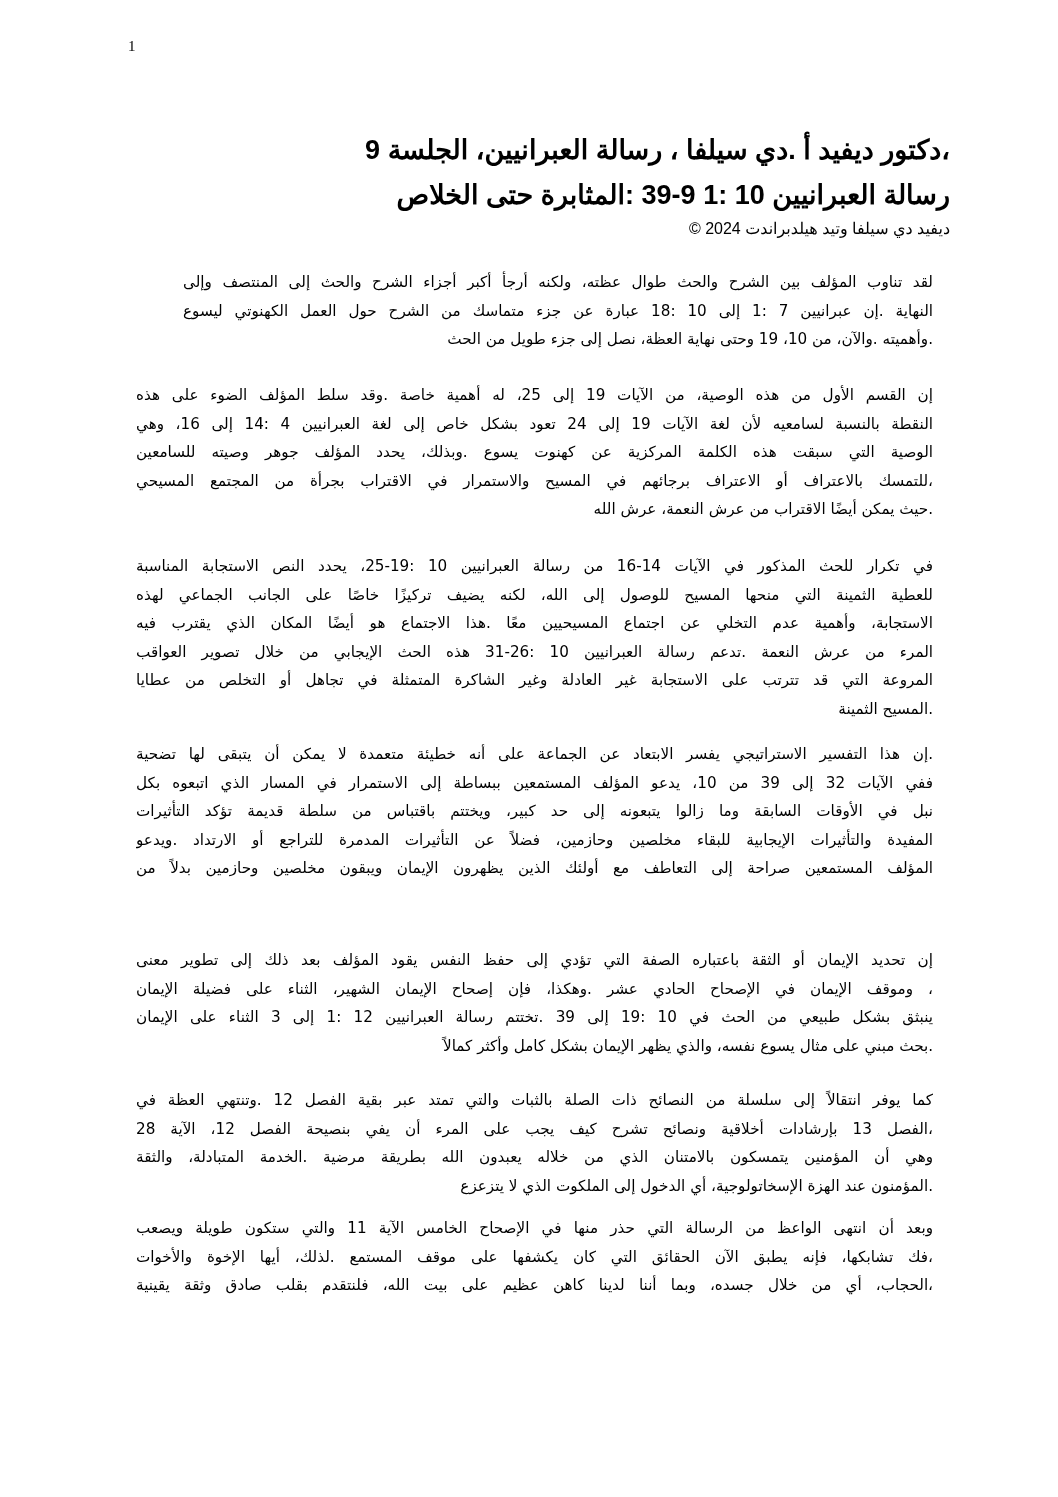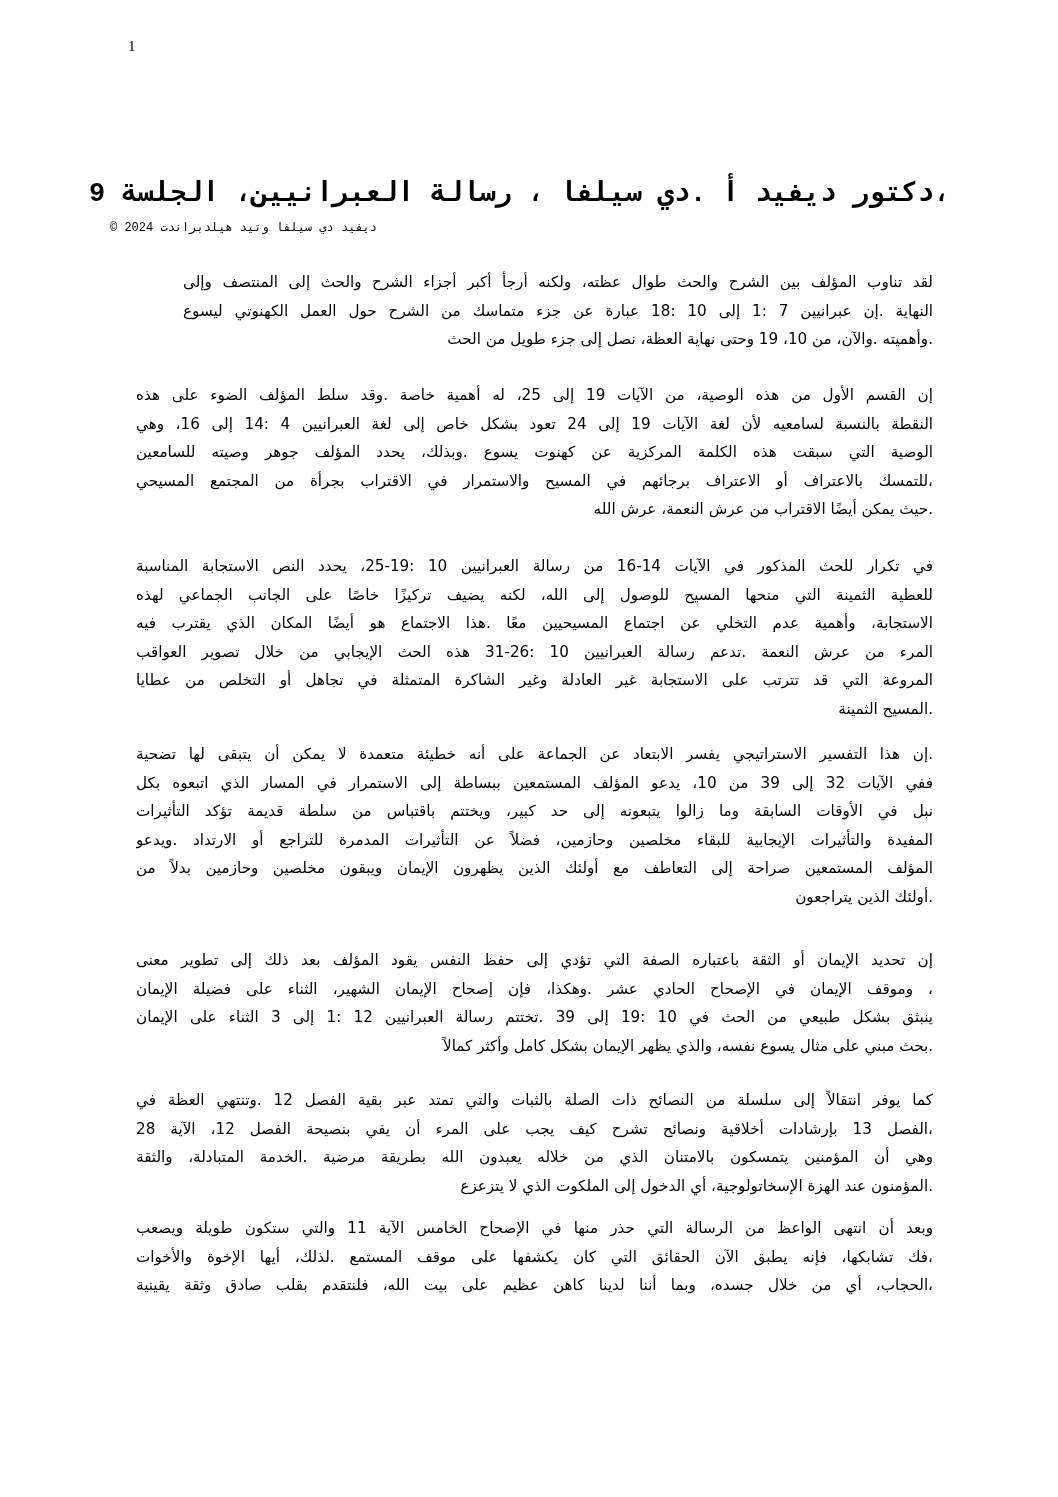--- a/index.html
+++ b/index.html
@@ -19,33 +19,32 @@
       left: 128px;
       top: 38px;
       font-family: "Liberation Serif", serif;
       font-size: 15px;
     }
     .title-block {
       position: absolute;
       left: 110px;
       width: 840px;
       top: 128px;
-      text-align: left;
+      text-align: right;
       direction: rtl;
-      font-family: Liberation Mono, monospace;
-      margin-top: 44px;
+      font-family: Liberation Sans, sans-serif;
     }
     .title-line {
       font-size: 27px;
       font-weight: bold;
       line-height: 45px;
       white-space: nowrap;
     }
     .subtitle {
-      font-size: 12px;
+      font-size: 16px;
       line-height: 22px;
       margin-top: 0px;
       white-space: nowrap;
     }
     .body-text {
       position: absolute;
       left: 136px;
       width: 797px;
       direction: rtl;
       text-align: right;
@@ -69,20 +68,21 @@
       text-align-last: right;
     }
   </style>
 </head>
 <body>
 
 <div class="page-number">1</div>
 
 <div class="title-block">
   <div class="title-line">،دكتور ديفيد أ .دي سيلفا ، رسالة العبرانيين، الجلسة 9</div>
+  <div class="title-line">رسالة العبرانيين 10 :1 9-39 :المثابرة حتى الخلاص</div>
   <div class="subtitle">ديفيد دي سيلفا وتيد هيلدبراندت 2024 ©</div>
 </div>
 
 <div class="body-text">
   <div class="para" style="top:268px;margin-left:47px;">
     <div class="line">لقد تناوب المؤلف بين الشرح والحث طوال عظته، ولكنه أرجأ أكبر أجزاء الشرح والحث إلى المنتصف وإلى</div>
     <div class="line">النهاية .إن عبرانيين 7 :1 إلى 10 :18 عبارة عن جزء متماسك من الشرح حول العمل الكهنوتي ليسوع</div>
     <div class="line last">.وأهميته .والآن، من 10، 19 وحتى نهاية العظة، نصل إلى جزء طويل من الحث</div>
   </div>
 
@@ -102,21 +102,20 @@
     <div class="line">المروعة التي قد تترتب على الاستجابة غير العادلة وغير الشاكرة المتمثلة في تجاهل أو التخلص من عطايا</div>
     <div class="line last">.المسيح الثمينة</div>
   </div>
 
   <div class="para" style="top:740px;">
     <div class="line">.إن هذا التفسير الاستراتيجي يفسر الابتعاد عن الجماعة على أنه خطيئة متعمدة لا يمكن أن يتبقى لها تضحية</div>
     <div class="line">ففي الآيات 32 إلى 39 من 10، يدعو المؤلف المستمعين ببساطة إلى الاستمرار في المسار الذي اتبعوه بكل</div>
     <div class="line">نبل في الأوقات السابقة وما زالوا يتبعونه إلى حد كبير، ويختتم باقتباس من سلطة قديمة تؤكد التأثيرات</div>
     <div class="line">المفيدة والتأثيرات الإيجابية للبقاء مخلصين وحازمين، فضلاً عن التأثيرات المدمرة للتراجع أو الارتداد .ويدعو</div>
     <div class="line">المؤلف المستمعين صراحة إلى التعاطف مع أولئك الذين يظهرون الإيمان ويبقون مخلصين وحازمين بدلاً من</div>
-    <div class="line last">.أولئك الذين يتراجعون</div>
   </div>
 
   <div class="para" style="top:946px;">
     <div class="line">إن تحديد الإيمان أو الثقة باعتباره الصفة التي تؤدي إلى حفظ النفس يقود المؤلف بعد ذلك إلى تطوير معنى</div>
     <div class="line">، وموقف الإيمان في الإصحاح الحادي عشر .وهكذا، فإن إصحاح الإيمان الشهير، الثناء على فضيلة الإيمان</div>
     <div class="line">ينبثق بشكل طبيعي من الحث في 10 :19 إلى 39 .تختتم رسالة العبرانيين 12 :1 إلى 3 الثناء على الإيمان</div>
     <div class="line last">.بحث مبني على مثال يسوع نفسه، والذي يظهر الإيمان بشكل كامل وأكثر كمالاً</div>
   </div>
 
   <div class="para" style="top:1086px;">

